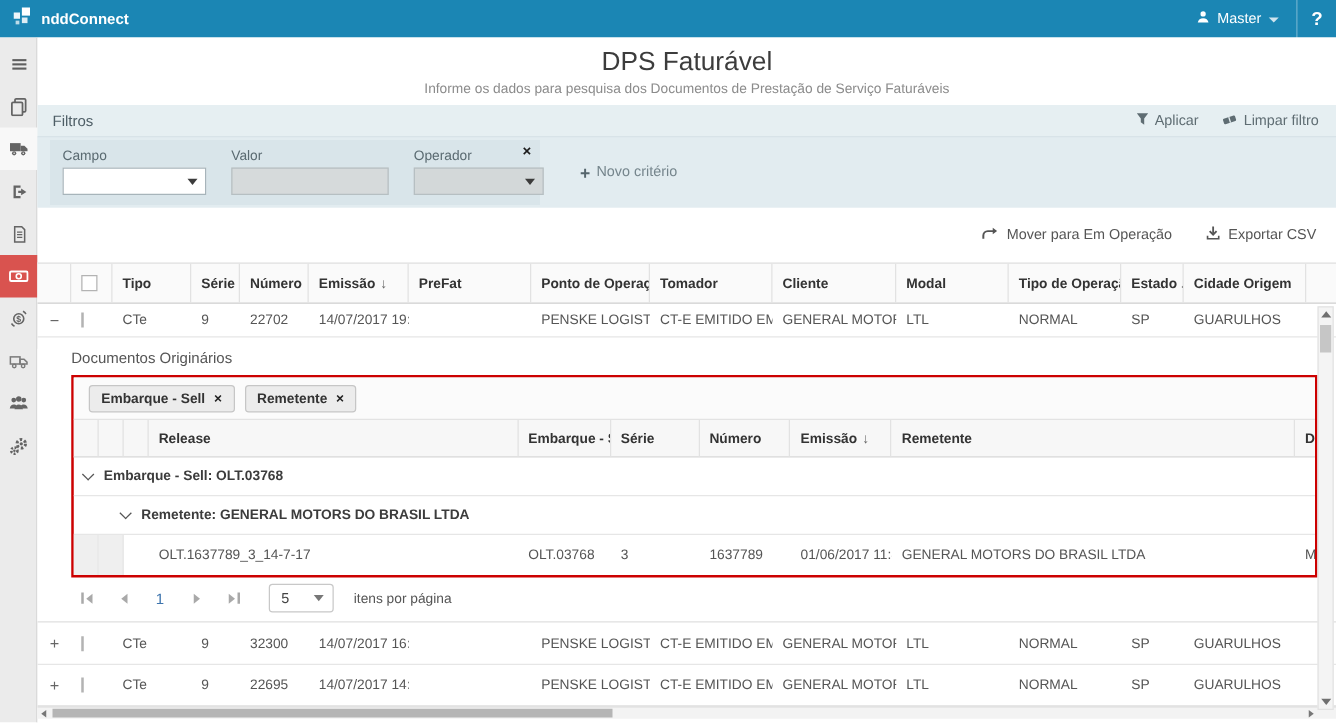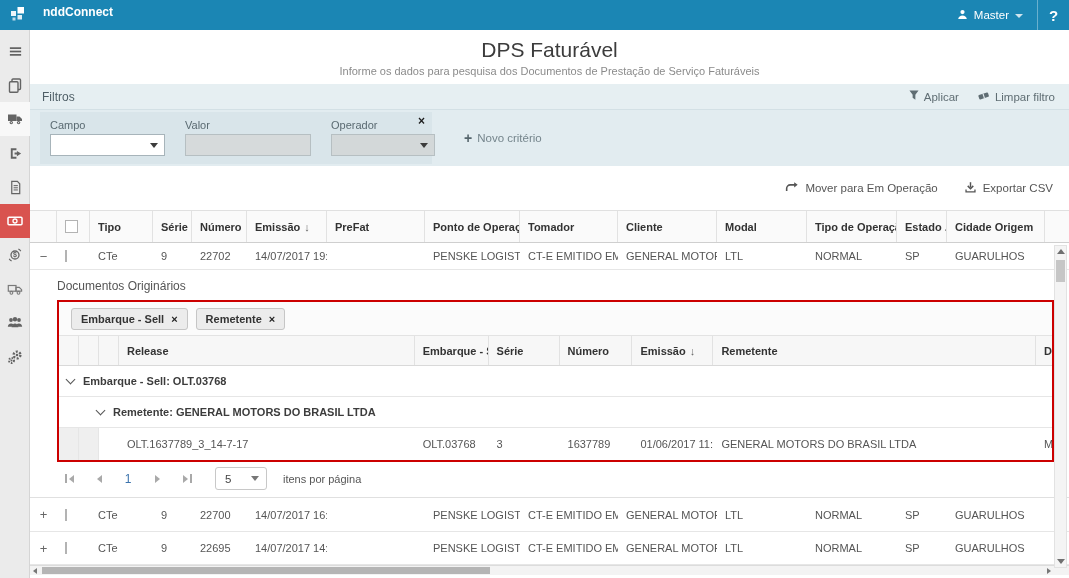--- a/index.html
+++ b/index.html
@@ -3,21 +3,21 @@
 <meta charset="utf-8">
 <style>
   * { box-sizing: border-box; margin: 0; padding: 0; }
   html,body { width:1069px; height:578px; overflow:hidden; }
   body { font-family:"Liberation Sans","DejaVu Sans",sans-serif; background:#fff; color:#444; }
   .app { position:relative; width:1069px; height:578px; }
 
   
   .topbar { position:absolute; top:0; left:0; width:1069px; height:30px; background:#1b86b4;
             display:flex; align-items:center; justify-content:space-between; }
-  .brand { display:flex; gap:16px; padding-left:10px; cursor:pointer; }
+  .brand { display:flex; align-items:center; gap:6px; padding-left:10px; cursor:pointer; }
   .brand-name { color:#fff; font-size:12px; font-weight:bold; }
   .topbar-right { display:flex; align-items:stretch; height:47px; }
   .user-menu { display:flex; align-items:center; gap:6px; color:#fff; font-size:11.5px; padding:0 14px; cursor:pointer; }
   .caret-white { width:0; height:0; border-left:4px solid transparent; border-right:4px solid transparent; border-top:4px solid #cfe4ee; margin-top:2px; }
   .help-btn { width:32px; display:flex; align-items:center; justify-content:center; color:#fff;
               font-size:15px; font-weight:bold; border-left:1px solid rgba(255,255,255,.35); cursor:pointer; }
 
   
   .sidebar { position:absolute; top:30px; left:0; width:30px; height:548px; background:#ebebeb;
              border-right:1px solid #d5d5d5; padding-top:4px; }
@@ -458,21 +458,21 @@
         </div>
         <span class="pg-label">itens por página</span>
       </div>
     </div>
 
     <div class="grid-row row-h34">
       <div class="gr-cell col-expand"><span class="expander">+</span></div>
       <div class="gr-cell col-check"><span class="checkbox"></span></div>
       <div class="gr-cell col-tipo">CTe</div>
       <div class="gr-cell col-serie">9</div>
-      <div class="gr-cell col-num">22700</div>
+      <div class="gr-cell col-num">32300</div>
       <div class="gr-cell col-emissao">14/07/2017 16:16</div>
       <div class="gr-cell col-prefat"></div>
       <div class="gr-cell col-ponto">PENSKE LOGISTICS C...</div>
       <div class="gr-cell col-tomador">CT-E EMITIDO EM A...</div>
       <div class="gr-cell col-cliente">GENERAL MOTORS ...</div>
       <div class="gr-cell col-modal">LTL</div>
       <div class="gr-cell col-tipoop">NORMAL</div>
       <div class="gr-cell col-estado">SP</div>
       <div class="gr-cell col-cidade">GUARULHOS</div>
     </div>

